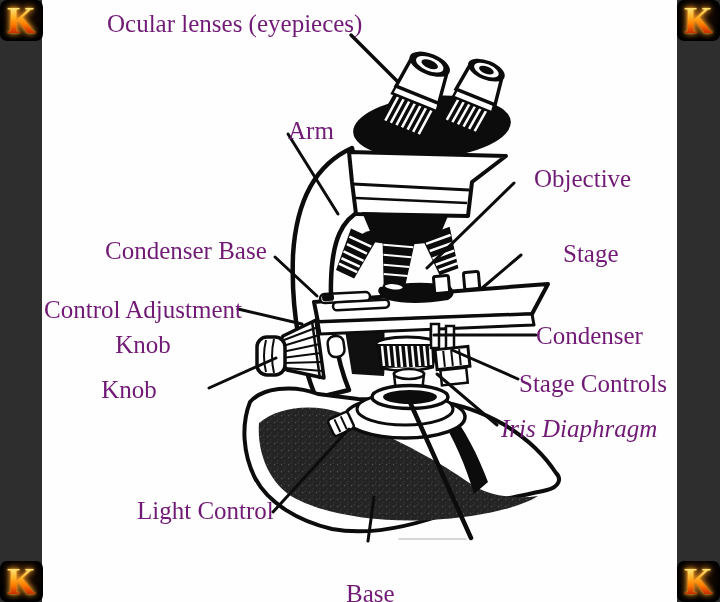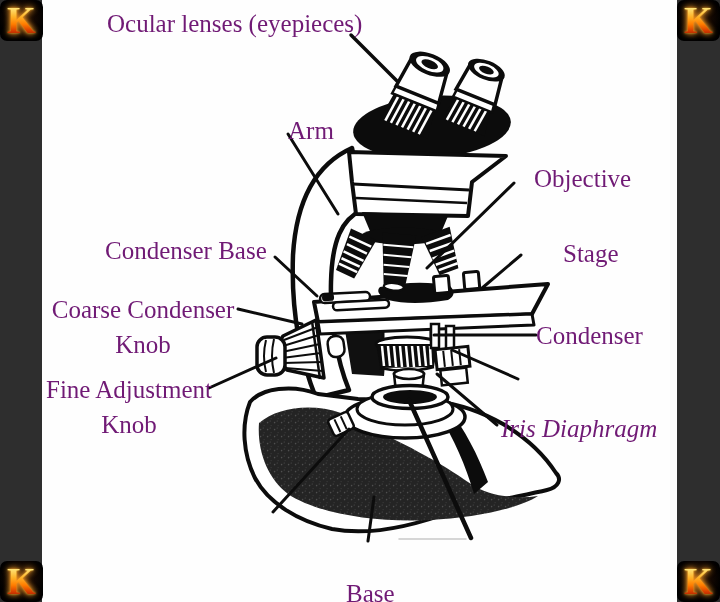--- a/index.html
+++ b/index.html
@@ -264,26 +264,27 @@
       <line x1="374" y1="497" x2="368" y2="541" stroke-width="3"></line>
       <line x1="409" y1="400" x2="471" y2="538" stroke-width="4.5"></line>
       <line x1="399" y1="539" x2="466" y2="539" stroke="#c9c9c9" stroke-width="1.5"></line>
     </g>
   </svg>
 
   <div class="lbl lbl-ocular">Ocular lenses (eyepieces)</div>
   <div class="lbl lbl-arm">Arm</div>
   <div class="lbl lbl-condenser-knob">Condenser Base</div>
   <div class="lbl two lbl-coarse">
-    <span>Coarse Condenser</span>
+    <span>Control Adjustment</span>
     <span>Knob</span>
   </div>
   <div class="lbl two lbl-fine">
-    <span>Fine Adjustment</span>
     <span>Knob</span>
   </div>
   <div class="lbl lbl-objective">Objective</div>
   <div class="lbl lbl-stage">Stage</div>
   <div class="lbl lbl-condenser">Condenser</div>
+  <div class="lbl lbl-stage-controls">Stage Controls</div>
   <div class="lbl lbl-iris">Iris Diaphragm</div>
+  <div class="lbl lbl-light-control">Light Control</div>
   <div class="lbl lbl-base">Base</div>
 
 </div>
 
 </body></html>

